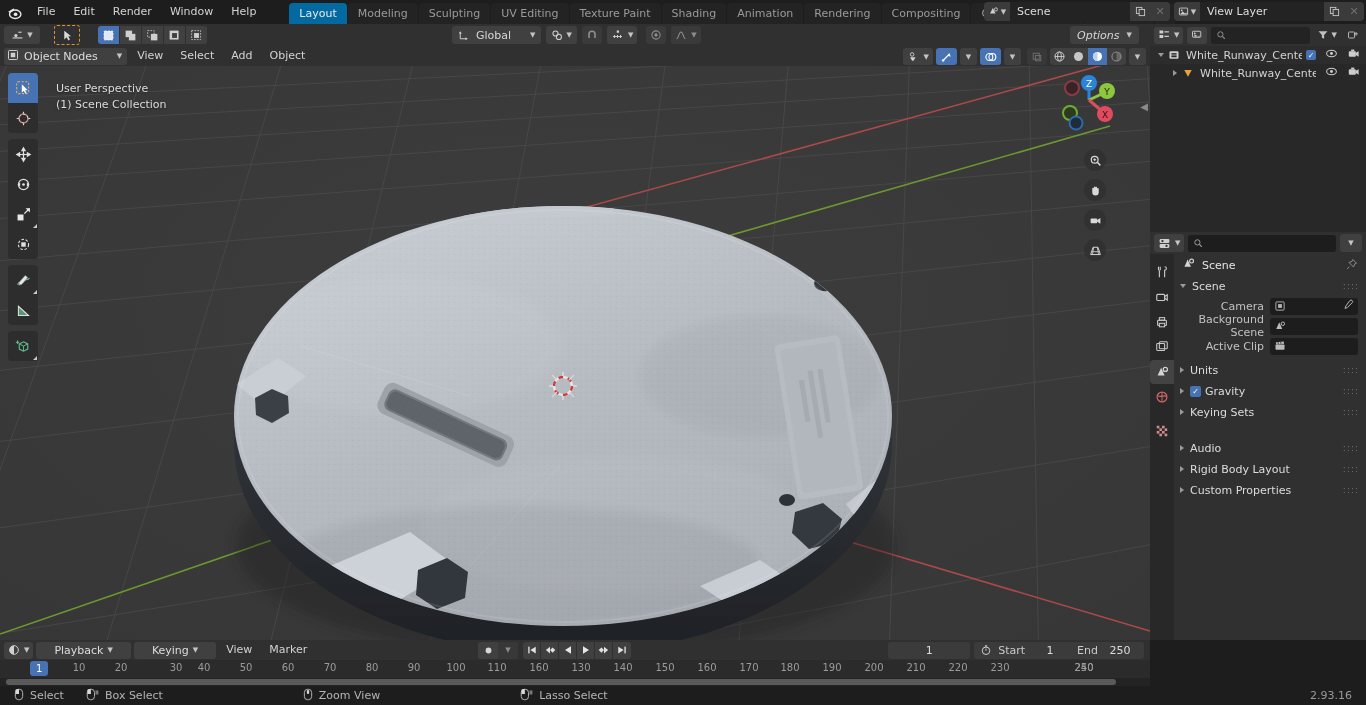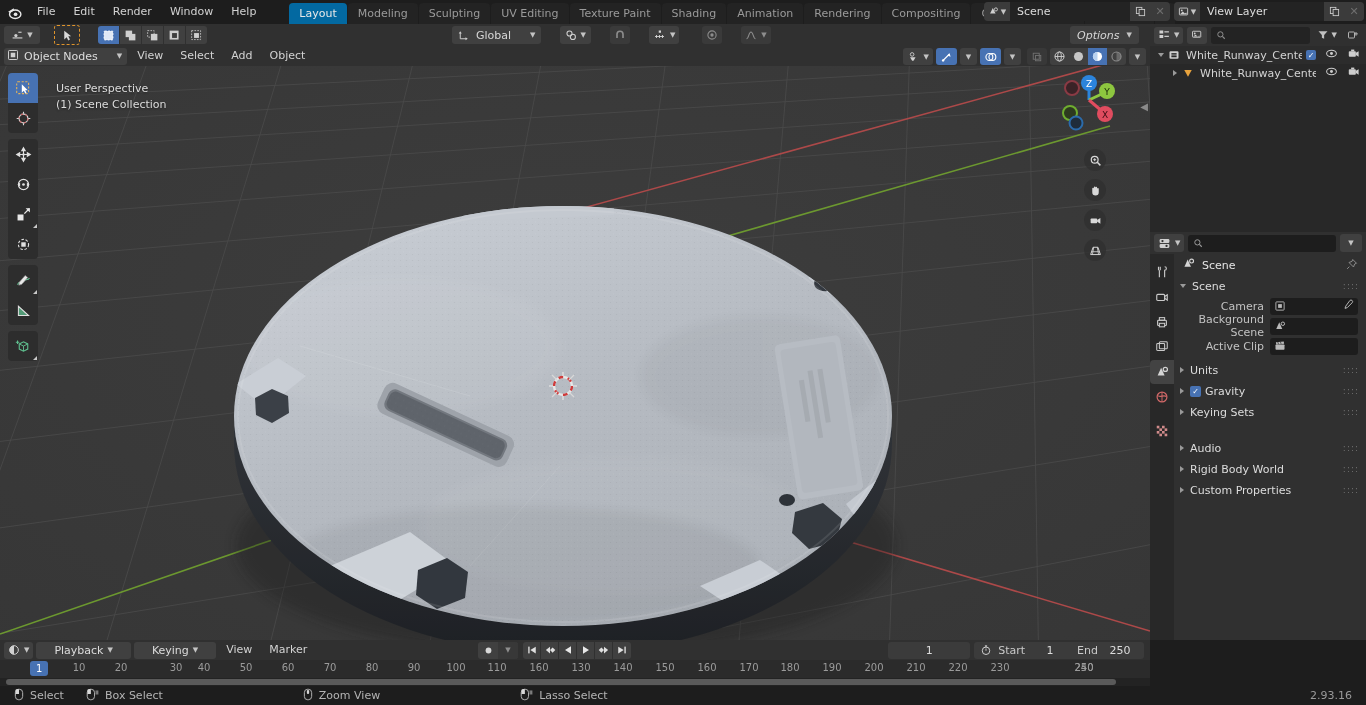--- a/index.html
+++ b/index.html
@@ -271,21 +271,21 @@
           </svg>
       </div>
       <div class="tb-btn">
         <svg width="13" height="13" viewBox="0 0 16 16">
             <rect x="2" y="2" width="11" height="11" fill="none" stroke="#cfcfcf" stroke-dasharray="2 1.5"></rect>
             <rect x="5" y="5" width="6" height="6" fill="#cfcfcf"></rect>
           </svg>
       </div>
     </div>
 
-    <div style="position:absolute; left:452px; display:flex; align-items:center; gap:19px;">
+    <div style="position:absolute; left:452px; display:flex; align-items:center; gap:5px;">
       <div class="tb-btn" style="padding:0 6px;">
         <svg width="12" height="12" viewBox="0 0 16 16">
             <path d="M3 13 L3 5 M3 13 L11 13" stroke="#cfcfcf" stroke-width="1.3" fill="none"></path>
             <path d="M3 3 l2 3 h-4 z" fill="#cfcfcf"></path>
             <path d="M13 13 l-3 2 v-4 z" fill="#cfcfcf"></path>
           </svg>
         <span style="padding:0 16px 0 3px;">Global</span>
         <span class="chev">▼</span>
       </div>
       <div class="tb-btn" style="padding:0 5px;">
@@ -934,21 +934,21 @@
           <span>Keying Sets</span>
           <span class="grip">::::</span>
         </div>
         <div class="panel-hdr" style="margin-top:16px">
           <span class="tri"></span>
           <span>Audio</span>
           <span class="grip">::::</span>
         </div>
         <div class="panel-hdr" style="margin-top:1px">
           <span class="tri"></span>
-          <span>Rigid Body World</span>
+          <span>Rigid Body Layout</span>
           <span class="grip">::::</span>
         </div>
         <div class="panel-hdr" style="margin-top:1px">
           <span class="tri"></span>
           <span>Custom Properties</span>
           <span class="grip">::::</span>
         </div>
       </div>
     </div>
   </div>

